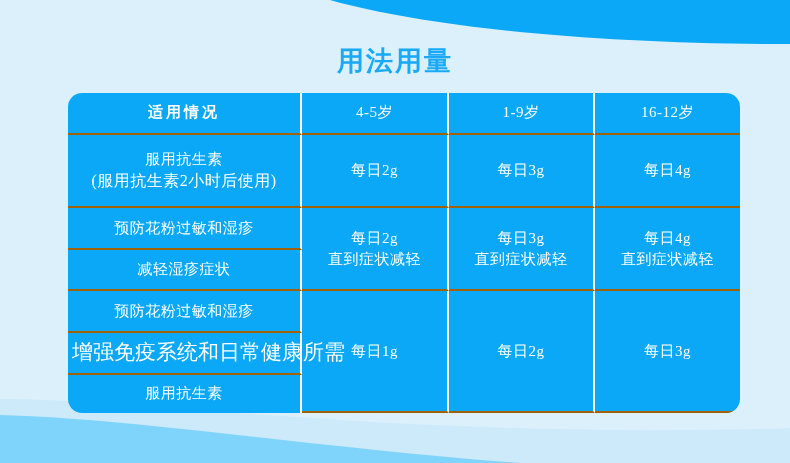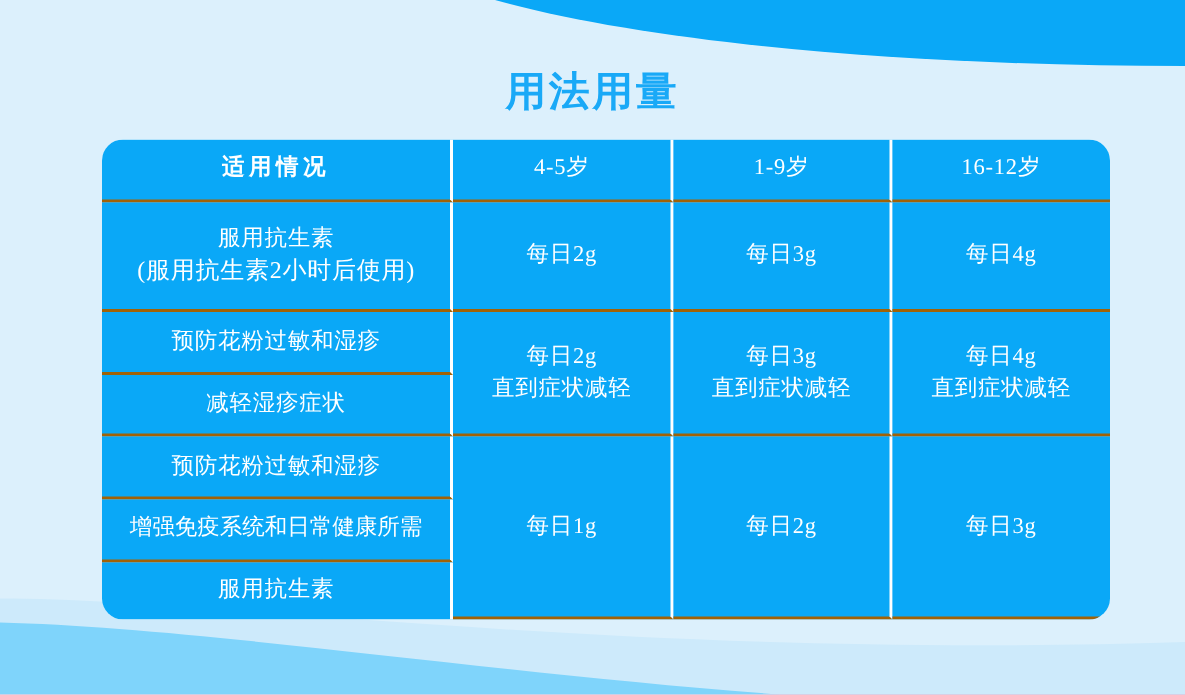--- a/index.html
+++ b/index.html
@@ -88,21 +88,21 @@
     font-size: 16px;
     line-height: 22px;
     letter-spacing: 0.5px;
     margin-left: 37px;
   }
   td.cond .sub {
     display: block;
     font-size: 16px;
   }
   td.cond.tight {
-    font-size: 15px;
+    font-size: 21px;
     letter-spacing: 0px;
   }
   td.dose-cell {
     font-size: 16px;
     line-height: 23px;
     letter-spacing: 0.5px;
   }
   .cell-lines span { display: block; }
 
   

